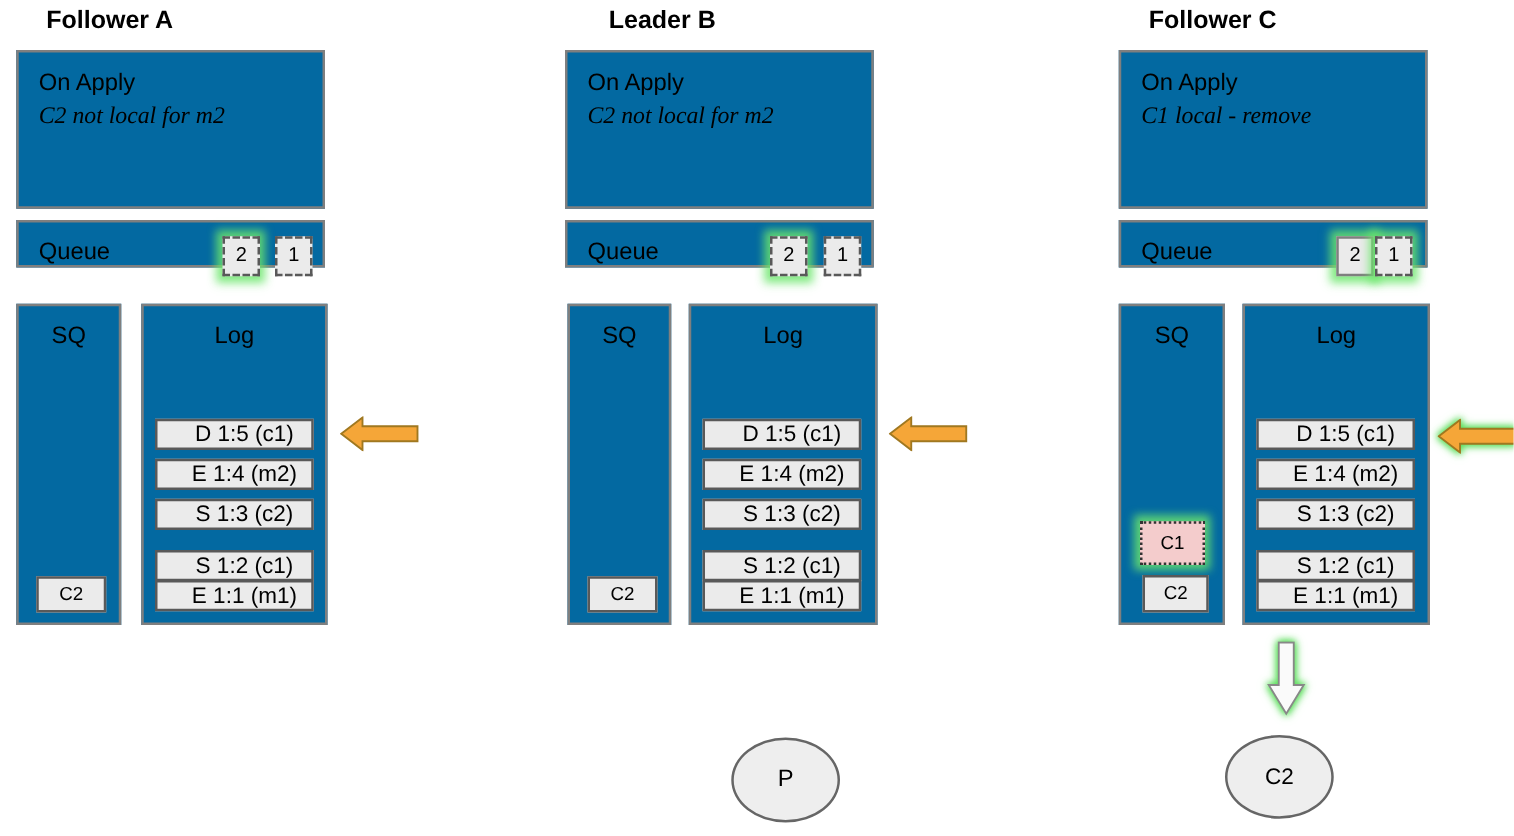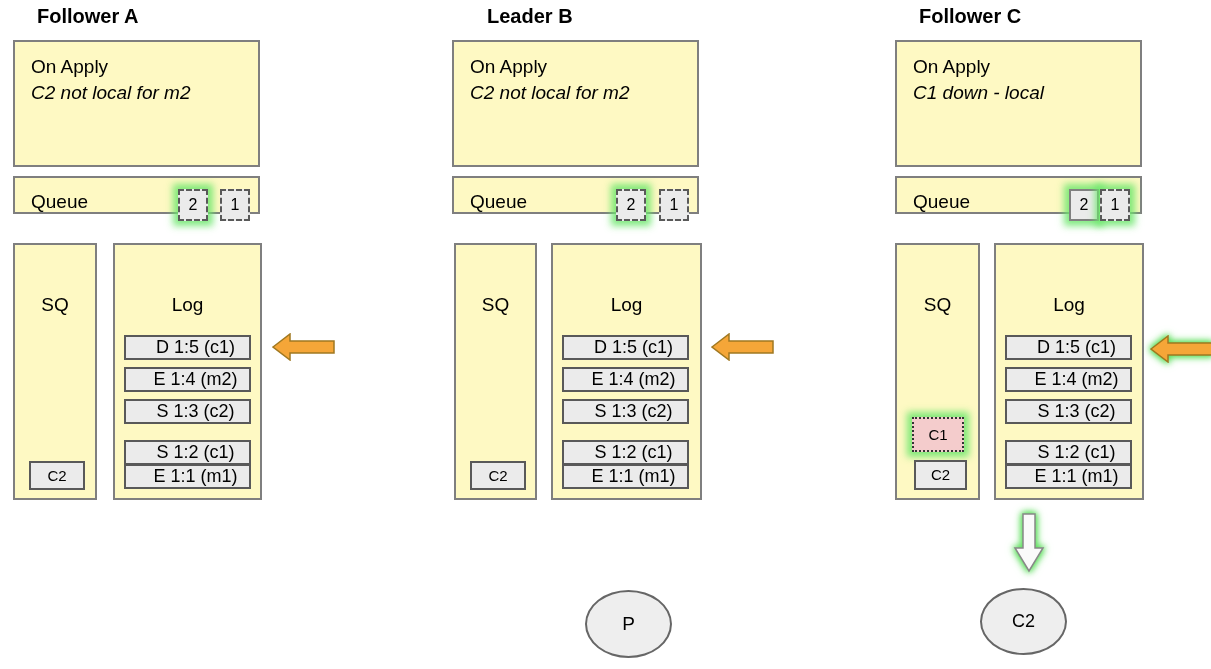--- a/index.html
+++ b/index.html
@@ -9,43 +9,43 @@
   .col{position:absolute;top:0;width:350px;height:669px;}
   #col-a{left:13px;}
   #col-b{left:452px;}
   #col-c{left:895px;}
 
   .node-title{position:absolute;top:5px;font-size:20px;font-weight:bold;white-space:nowrap;}
   #col-a .node-title{left:24px;}
   #col-b .node-title{left:35px;}
   #col-c .node-title{left:24px;}
 
-  .panel{position:absolute;background:#fef9c3;border:2px solid #7f7f7f;box-sizing:border-box;}
+  .panel{position:absolute;background:#0369a1;border:2px solid #7f7f7f;box-sizing:border-box;}
 
   .onapply{left:0;top:40px;width:247px;height:127px;padding:12px 14px 0 16px;font-size:19px;line-height:26px;}
-  .onapply-line{font-style:italic;}
+  .onapply-line{font-style:italic;font-family:Liberation Serif, serif;}
 
   .queue{left:0;top:176px;width:247px;height:38px;}
   .queue-label{position:absolute;left:16px;top:13px;font-size:19px;}
   .qitem{position:absolute;top:11px;width:30px;height:32px;box-sizing:border-box;
          border:2px dashed #595959;background:#ebebeb;text-align:center;
          font-size:16px;line-height:28px;}
   .qitem.solid{border-style:solid;border-color:#7f7f7f;}
   .glow{box-shadow:0 0 7px 5px rgba(108,230,108,0.85);}
   #col-a .qi2{left:163px;} #col-a .qi1{left:205px;}
   #col-b .qi2{left:162px;} #col-b .qi1{left:205px;}
   #col-c .qi2{left:172px;} #col-c .qi1{left:203px;}
 
   .sq{left:0;top:243px;width:84px;height:257px;}
   #col-b .sq{left:2px;width:83px;}
   #col-c .sq{width:85px;}
   .log{left:100px;top:243px;width:149px;height:257px;}
   #col-b .log{left:99px;width:151px;}
   #col-c .log{left:99px;width:150px;}
-  .box-label{position:absolute;top:13px;left:0;width:100%;text-align:center;font-size:19px;margin-top:36px;}
+  .box-label{position:absolute;top:13px;left:0;width:100%;text-align:center;font-size:19px;}
 
   .entry{position:absolute;left:9px;width:127px;height:25px;box-sizing:border-box;
          border:2px solid #595959;background:#ebebeb;text-align:center;
          font-size:18px;line-height:21px;padding-left:16px;}
   .e1{top:90px;} .e2{top:122px;} .e3{top:154px;} .e4{top:195px;} .e5{top:219px;}
 
   .mini{position:absolute;box-sizing:border-box;border:2px solid #595959;background:#ebebeb;
         text-align:center;font-size:15px;}
   .mini-c2{left:14px;top:216px;width:56px;height:29px;line-height:25px;}
   #col-c .mini-c2{left:17px;top:215px;width:53px;height:30px;line-height:26px;}
@@ -138,21 +138,21 @@
     <div class="actor">
       <span>P</span>
     </div>
   </div>
 
   <div class="col" id="col-c">
     <div class="node-title">Follower C</div>
 
     <div class="panel onapply">
       <div>On Apply</div>
-      <div class="onapply-line">C1 down - local</div>
+      <div class="onapply-line">C1 local - remove</div>
     </div>
 
     <div class="panel queue">
       <span class="queue-label">Queue</span>
       <span class="qitem qi2 solid glow">2</span>
       <span class="qitem qi1 glow">1</span>
     </div>
 
     <div class="panel sq">
       <div class="box-label">SQ</div>

